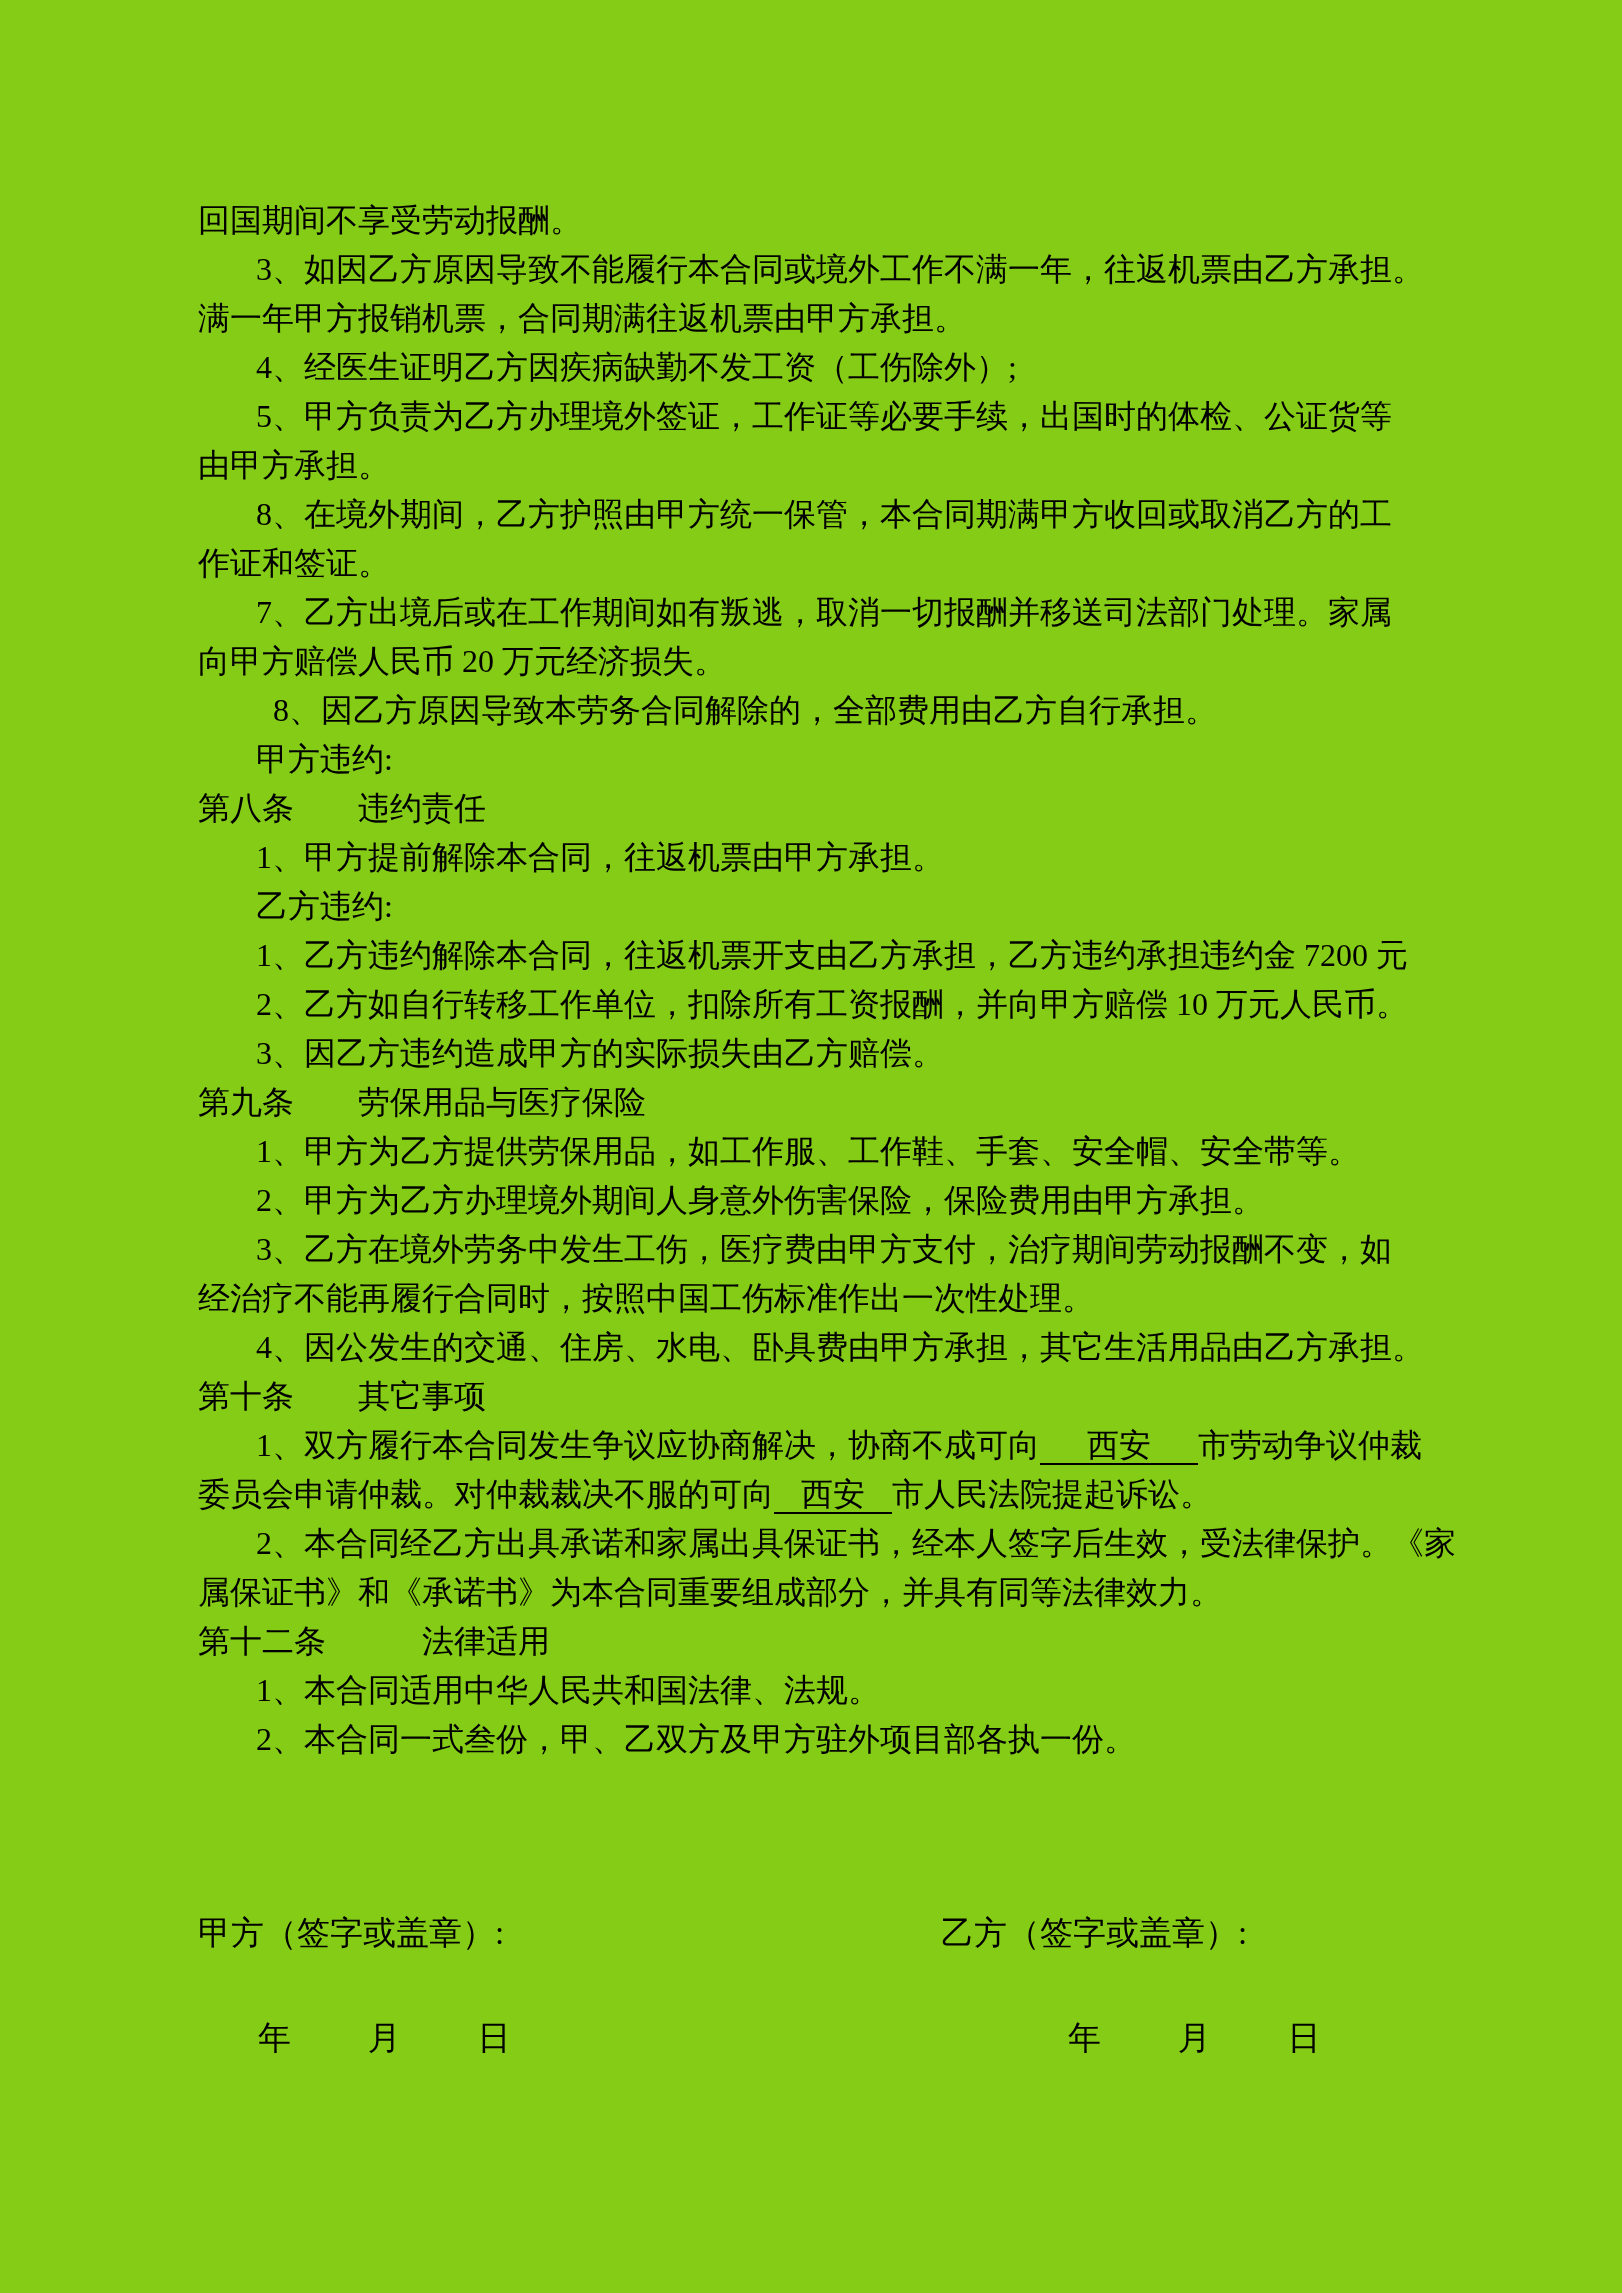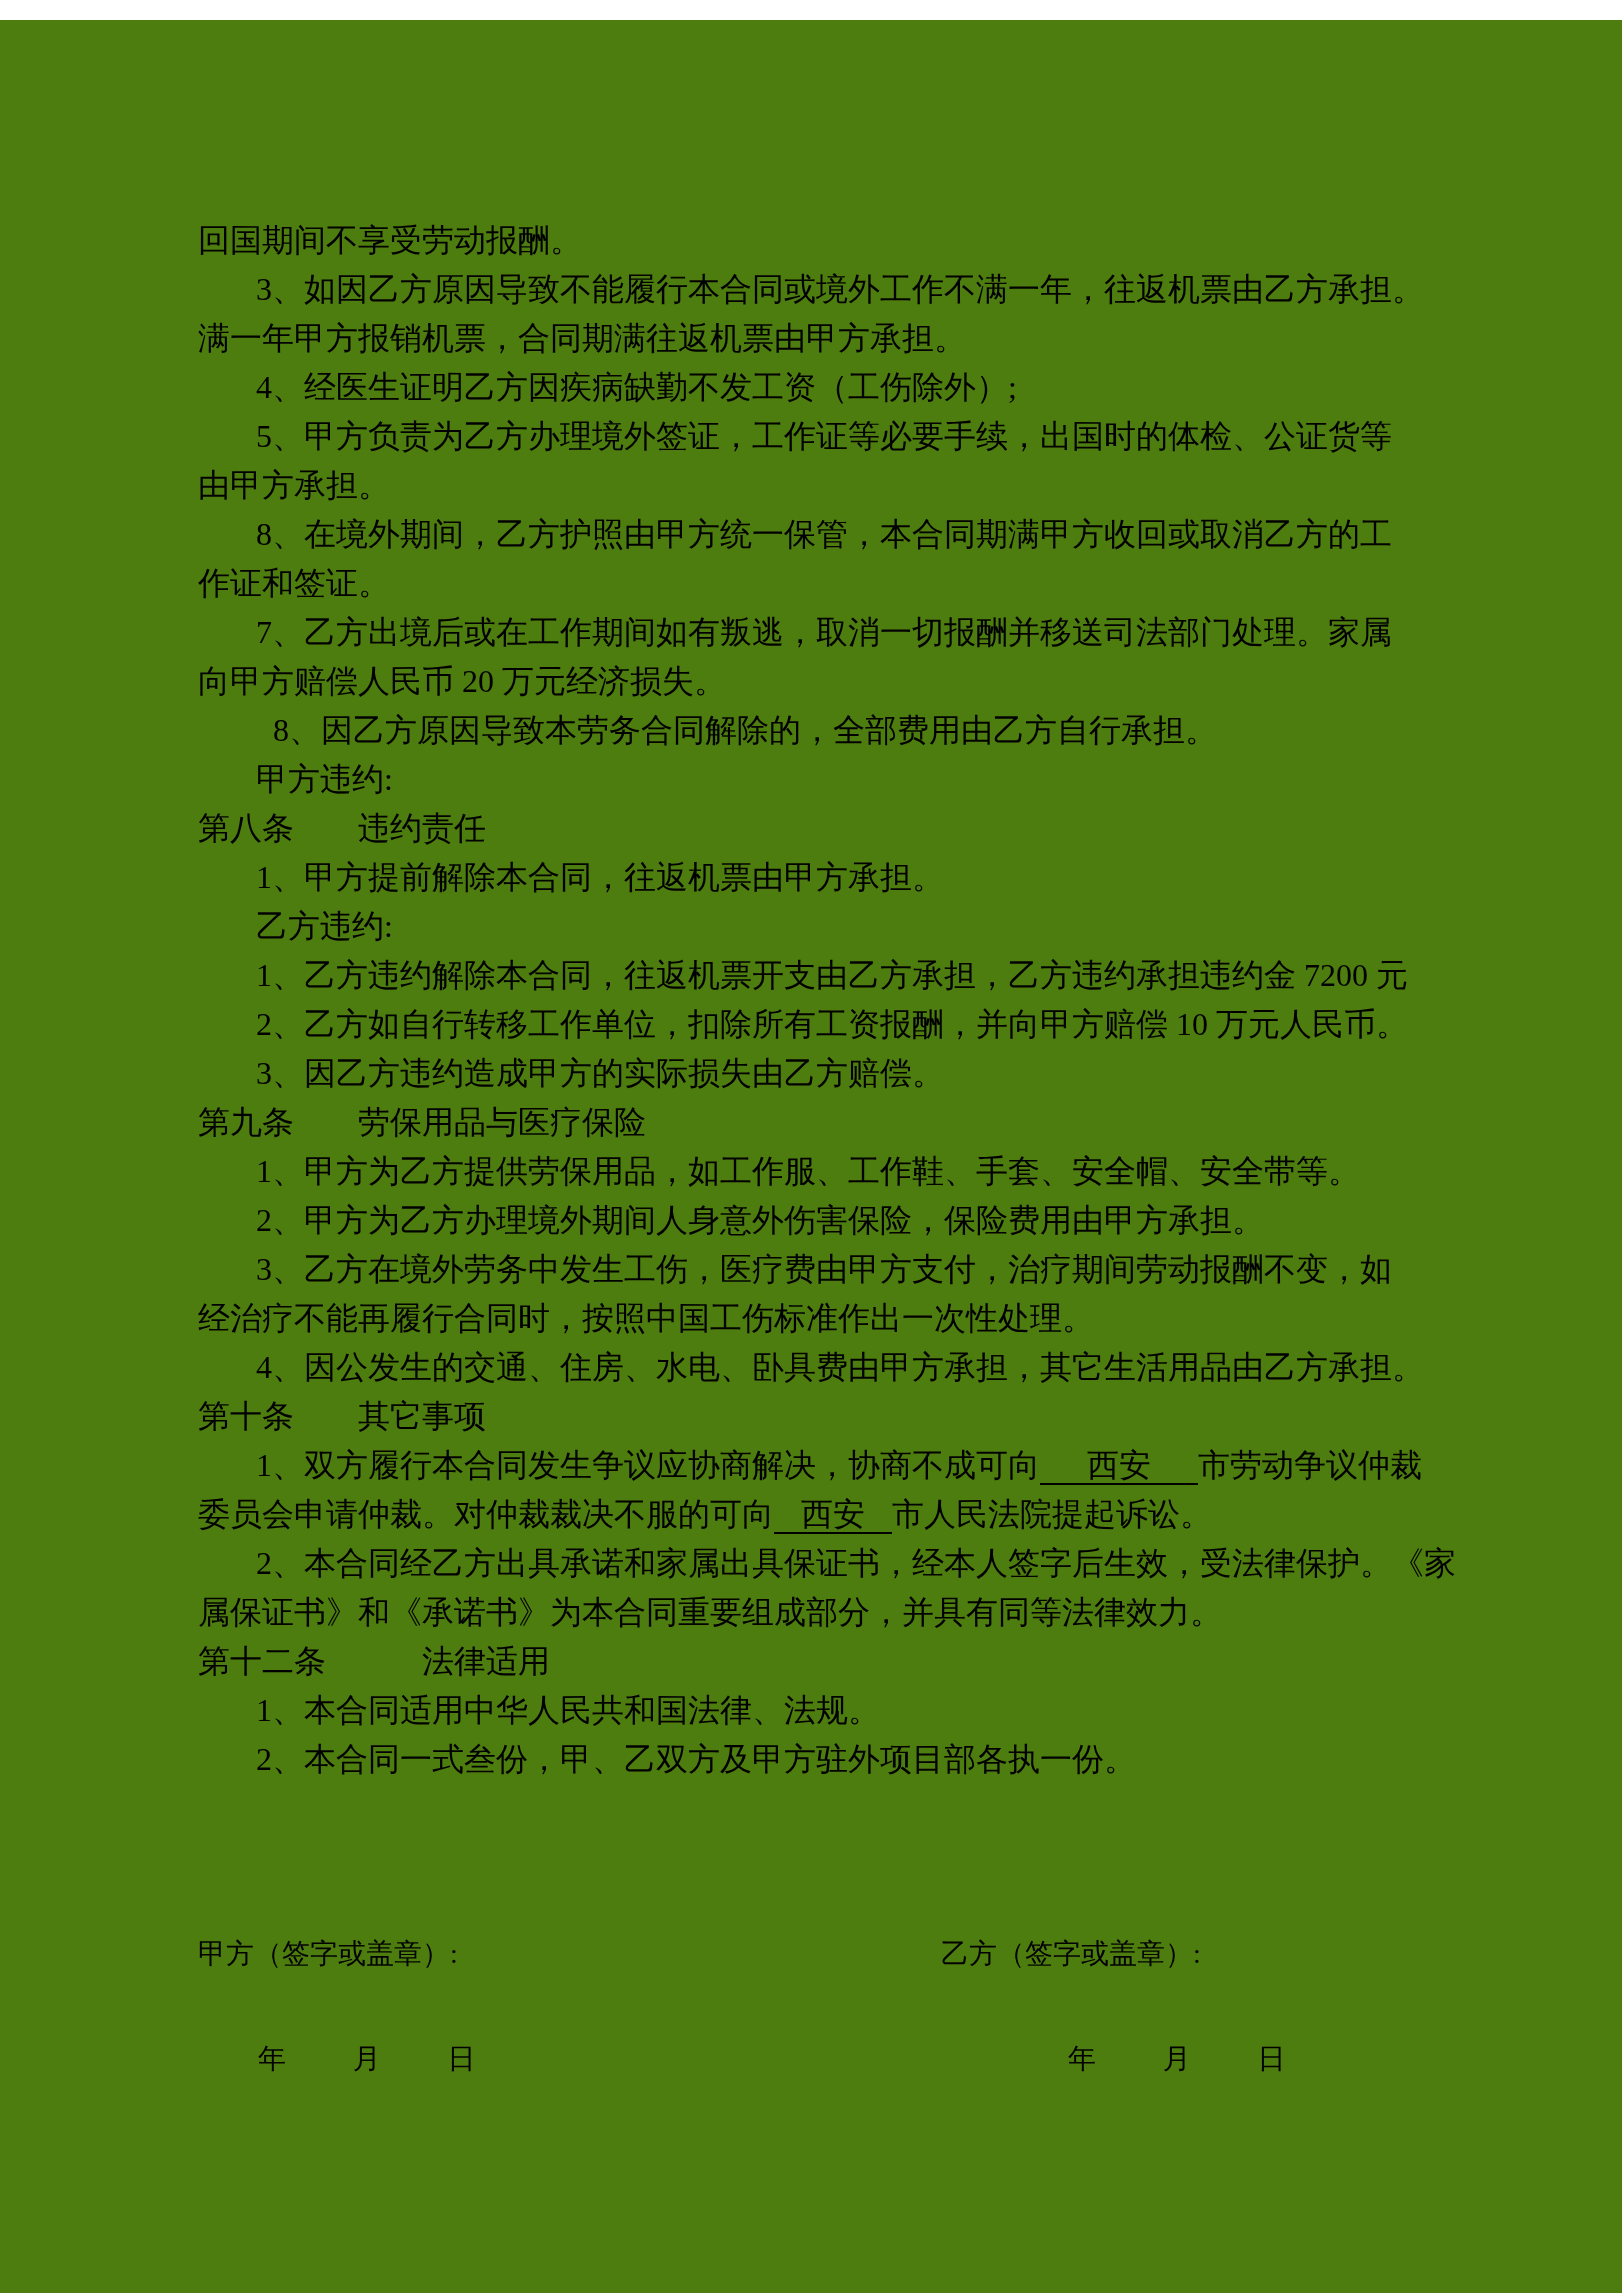--- a/index.html
+++ b/index.html
@@ -8,22 +8,21 @@
     height: 2294px;
     background: #ffffff;
     color: #000000;
     font-family: "Liberation Serif", "DejaVu Serif", serif;
     position: relative;
     overflow: hidden;
   }
   .page {
     position: absolute;
     inset: 0;
-    background: #4d7c0f;
-    margin-top: 20px;
+    background: #84cc16;
   }
   .content {
     position: absolute;
     left: 198px;
     top: 196px;
     width: 1246px;
     font-size: 32px;
     line-height: 49px;
   }
   .line {
@@ -37,21 +36,21 @@
     display: inline-block;
     line-height: 1.1;
   }
   .u-wide { padding: 0 47px; }
   .u-mid  { padding: 0 27px; }
   .sig {
     position: absolute;
     left: 198px;
     top: 1909px;
     width: 1246px;
-    font-size: 28px;
+    font-size: 33px;
     line-height: 49px;
     display: flex;
   }
   .sig-col { width: 743px; }
   .sig-col.b { flex: 1; }
   .sig-label { white-space: pre; }
   .sig-date {
     margin-top: 56px;
     padding-left: 60px;
     white-space: pre;

